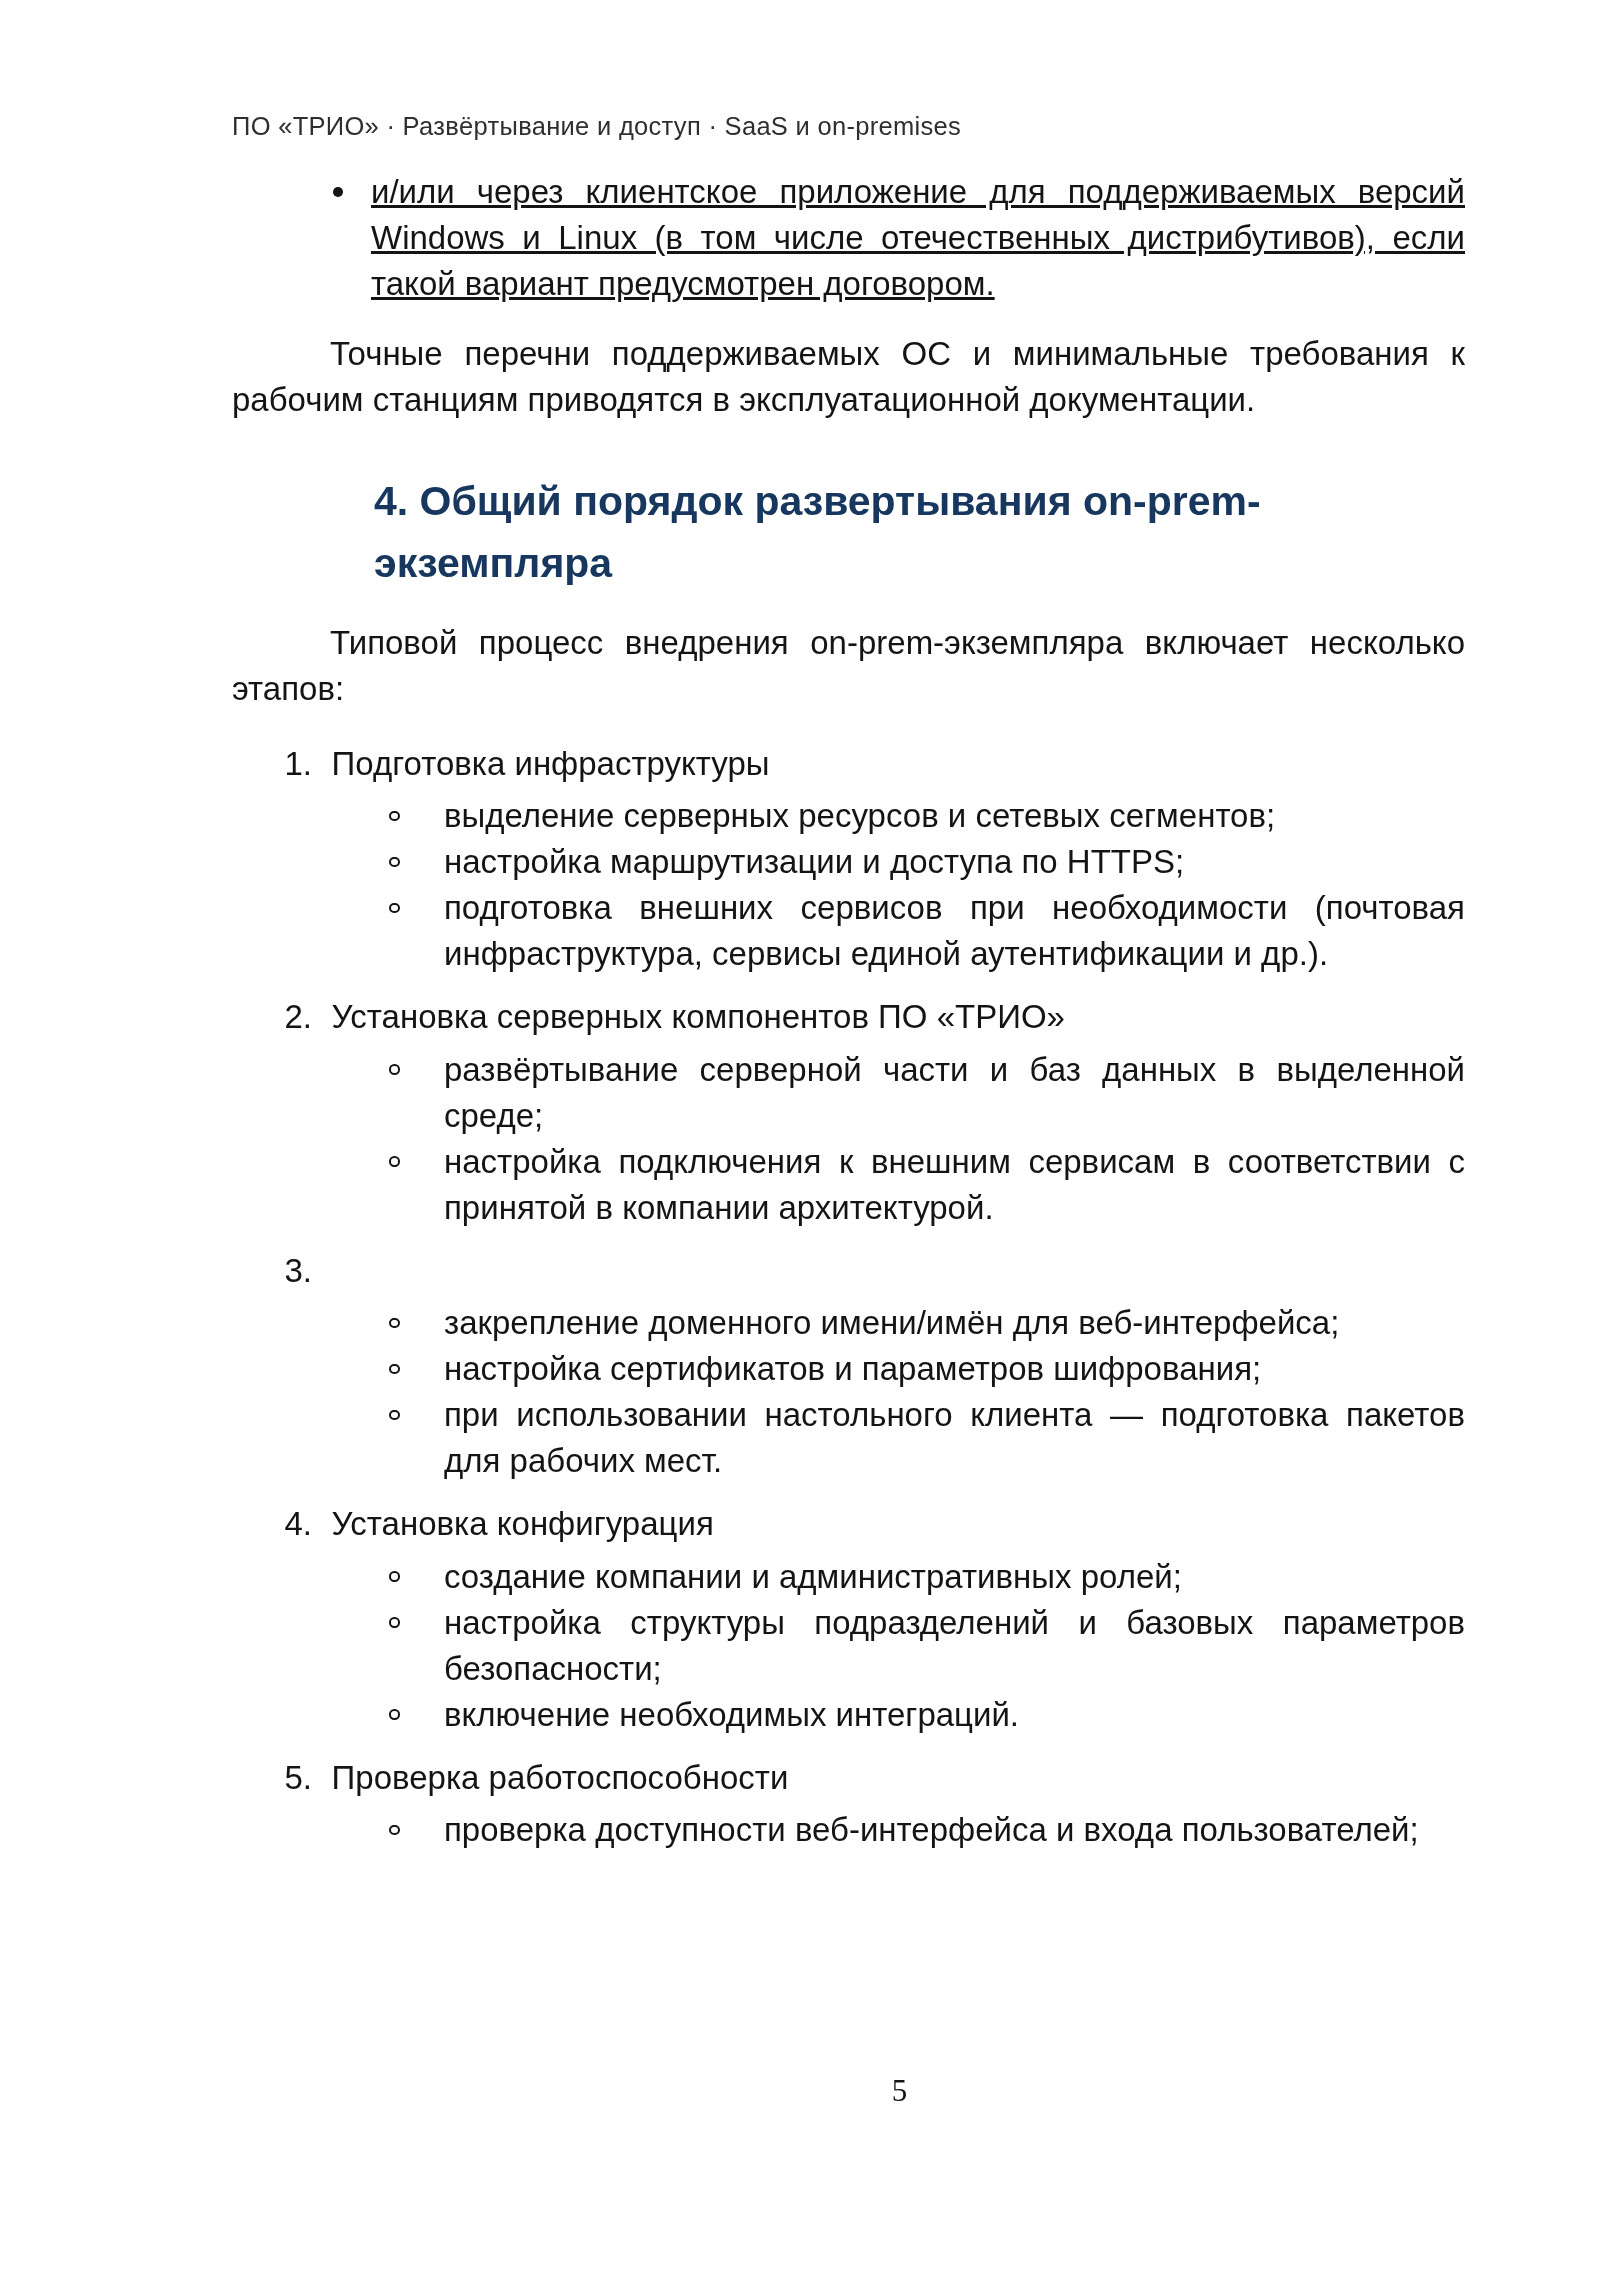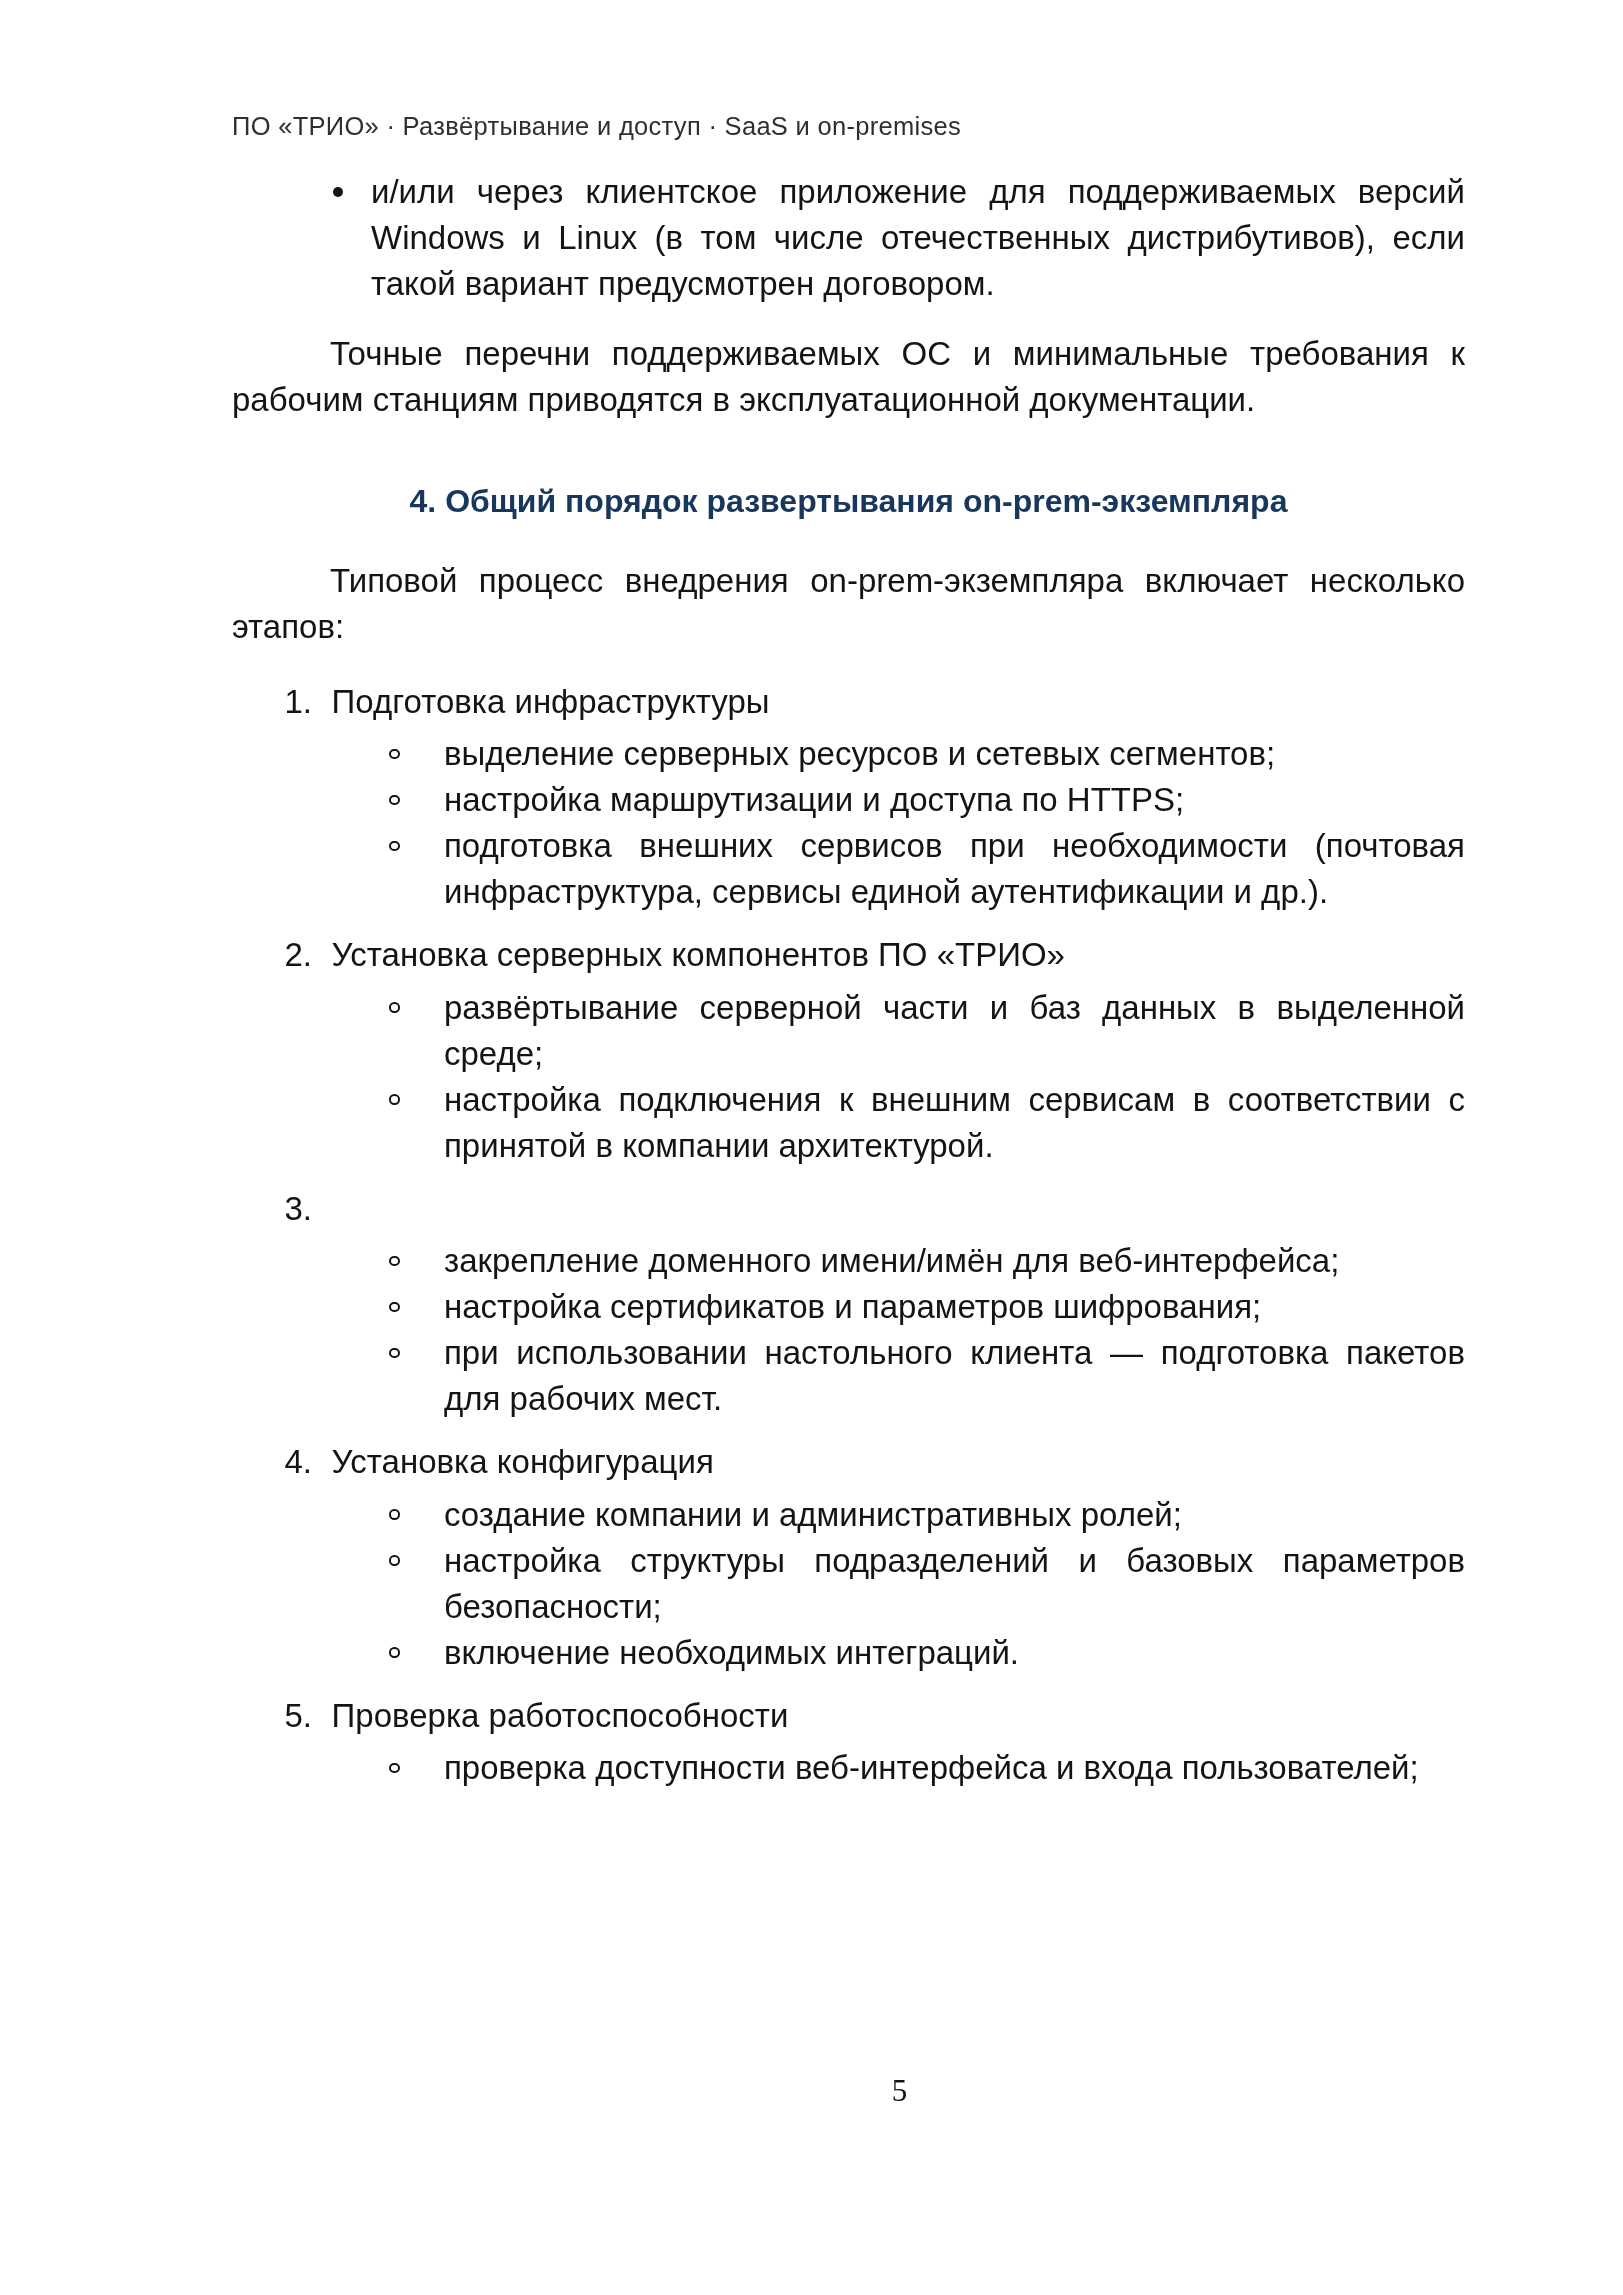--- a/index.html
+++ b/index.html
@@ -29,29 +29,28 @@
   .para.indent { text-indent: 98px; }
 
   
   .bullet-list { list-style: none; margin: 0 0 23.6px 0; padding: 0 0 0 101px; }
   .bullet-item { display: flex; align-items: flex-start; }
   .dot-marker-box { width: 38px; flex: 0 0 38px; }
   .dot-marker {
     display: block; width: 9.8px; height: 9.8px; border-radius: 50%;
     background: #141414; margin-top: 18.3px;
   }
-  .bullet-text { flex: 1; text-align: justify; }
+  .bullet-text { flex: 1; text-align: justify; text-decoration: underline; }
 
   
   .section-heading {
-    font-size: 32px;
+    font-size: 41px;
     line-height: 62px;
     font-weight: bold;
     color: #17375e;
-    text-align: center;
     max-width: 949px;
     margin: 47px auto 26px auto;
   }
 
   
   .steps { list-style: none; margin: 29px 0 0 0; padding: 0; }
   .step { margin: 0 0 17px 0; }
   .step-head { display: flex; align-items: flex-start; }
   .step-num { flex: 0 0 80px; text-align: right; }
   .step-title { margin-left: 19.6px; }

